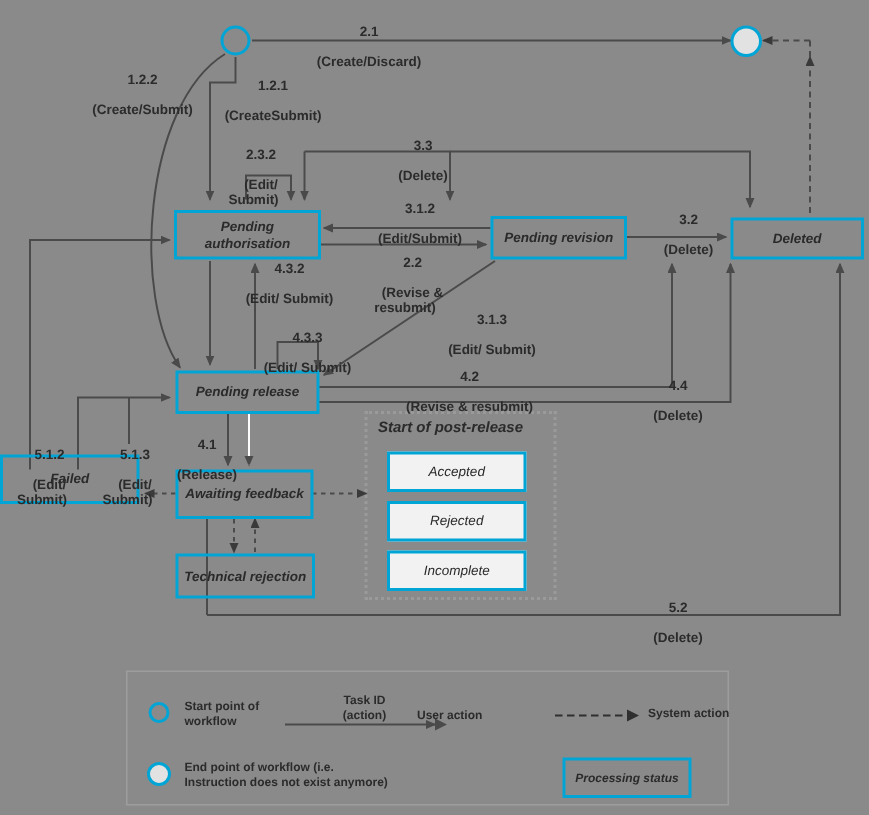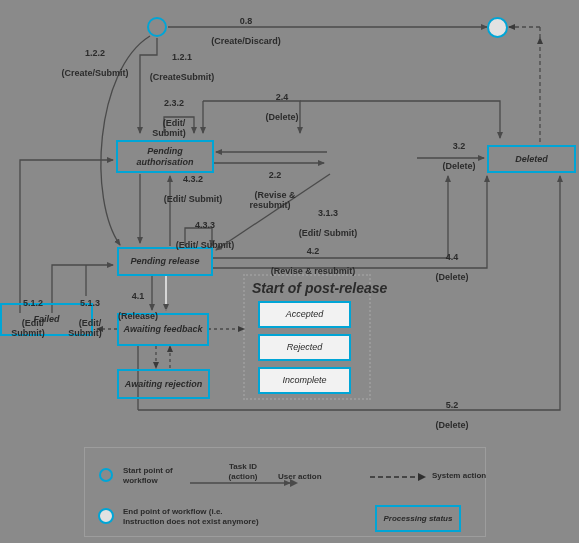--- a/index.html
+++ b/index.html
@@ -12,21 +12,21 @@
         display:flex;align-items:center;justify-content:center;text-align:center;
         font-style:italic;font-weight:bold;font-size:9px;color:#2a2a2a;line-height:1.15;
         background:transparent;}
   .node.light{background:#f2f2f2;font-weight:normal;}
   .lbl{position:absolute;font-size:9px;font-weight:bold;color:#2b2b2b;
        text-align:center;line-height:1.12;white-space:pre;}
   .circ{position:absolute;border:2px solid #00a5d6;border-radius:50%;box-sizing:border-box;}
   .circ.start{background:transparent;}
   .circ.end{background:#e2e2e2;}
   .groupbox{position:absolute;box-sizing:border-box;border:2px dotted #9a9a9a;}
-  .grouptitle{position:absolute;font-size:14px;font-style:italic;font-weight:bold;color:#2b2b2b;}
+  .grouptitle{position:absolute;font-size:10px;font-style:italic;font-weight:bold;color:#2b2b2b;}
   .legendbox{position:absolute;box-sizing:border-box;border:1px solid #9d9d9d;}
   .legtext{position:absolute;font-size:8px;font-weight:bold;color:#2b2b2b;line-height:1.25;white-space:pre;}
 </style>
 </head>
 <body>
 
 <div id="canvas">
 
   <svg id="wires" viewBox="0 0 579 543" xmlns="http://www.w3.org/2000/svg">
     <defs>
@@ -94,64 +94,69 @@
 
     </g>
   </svg>
 
   <div class="circ start" style="left:147px;top:17px;width:20px;height:20px;"></div>
   <div class="circ end" style="left:487px;top:17px;width:21px;height:21px;"></div>
 
   <div class="node" style="left: 116px; top: 140px; width: 98px; height: 33px; white-space: pre-line;">Pending
 authorisation</div>
 
+  <div class="node" style="left:327px;top:144px;width:91px;height:29px;">Pending revision</div>
 
   <div class="node" style="left:117px;top:247px;width:96px;height:29px;">Pending release</div>
 
   <div class="node" style="left:487px;top:145px;width:89px;height:28px;">Deleted</div>
 
   <div class="node" style="left:0px;top:303px;width:93px;height:33px;">Failed</div>
 
   <div class="node" style="left:117px;top:313px;width:92px;height:33px;">Awaiting feedback</div>
 
-  <div class="node" style="left:117px;top:369px;width:93px;height:30px;">Awaiting rejection</div>
+  <div class="node" style="left:117px;top:369px;width:93px;height:30px;">Technical rejection</div>
 
   <div class="groupbox" style="left:243px;top:274px;width:128px;height:126px;"></div>
   <div class="grouptitle" style="left:252px;top:280px;">Start of post-release</div>
 
   <div class="node light" style="left:258px;top:301px;width:93px;height:27px;">Accepted</div>
   <div class="node light" style="left:258px;top:334px;width:93px;height:27px;">Rejected</div>
   <div class="node light" style="left:258px;top:367px;width:93px;height:27px;">Incomplete</div>
 
   <div class="lbl" style="left:186px;top:6px;width:110px;">
-    <span>0.8</span><br>
+    <span>2.1</span><br>
     <span>(Create/Discard)</span>
   </div>
 
   <div class="lbl" style="left:36px;top:38px;width:108px;">
     <span>1.2.2</span><br>
     <span>(Create/Submit)</span>
   </div>
 
   <div class="lbl" style="left:122px;top:42px;width:110px;">
     <span>1.2.1</span><br>
     <span>(CreateSubmit)</span>
   </div>
 
   <div class="lbl" style="left:130px;top:88px;width:78px;">
     <span>2.3.2</span><br>
     <span style="white-space: pre-line;">(Edit/
 Submit)</span>
   </div>
 
   <div class="lbl" style="left:232px;top:82px;width:90px;">
-    <span>2.4</span><br>
-    <span>(Delete)</span>
-  </div>
-
+    <span>3.3</span><br>
+    <span>(Delete)</span>
+  </div>
+
+  <div class="lbl" style="left:220px;top:124px;width:110px;">
+    <span>3.1.2</span><br>
+    <span>(Edit/Submit)</span>
+  </div>
 
   <div class="lbl" style="left:225px;top:160px;width:90px;">
     <span>2.2</span><br>
     <span style="white-space: pre-line;">(Revise &amp;
 resubmit)</span>
   </div>
 
   <div class="lbl" style="left:424px;top:131px;width:60px;">
     <span>3.2</span><br>
     <span>(Delete)</span>

